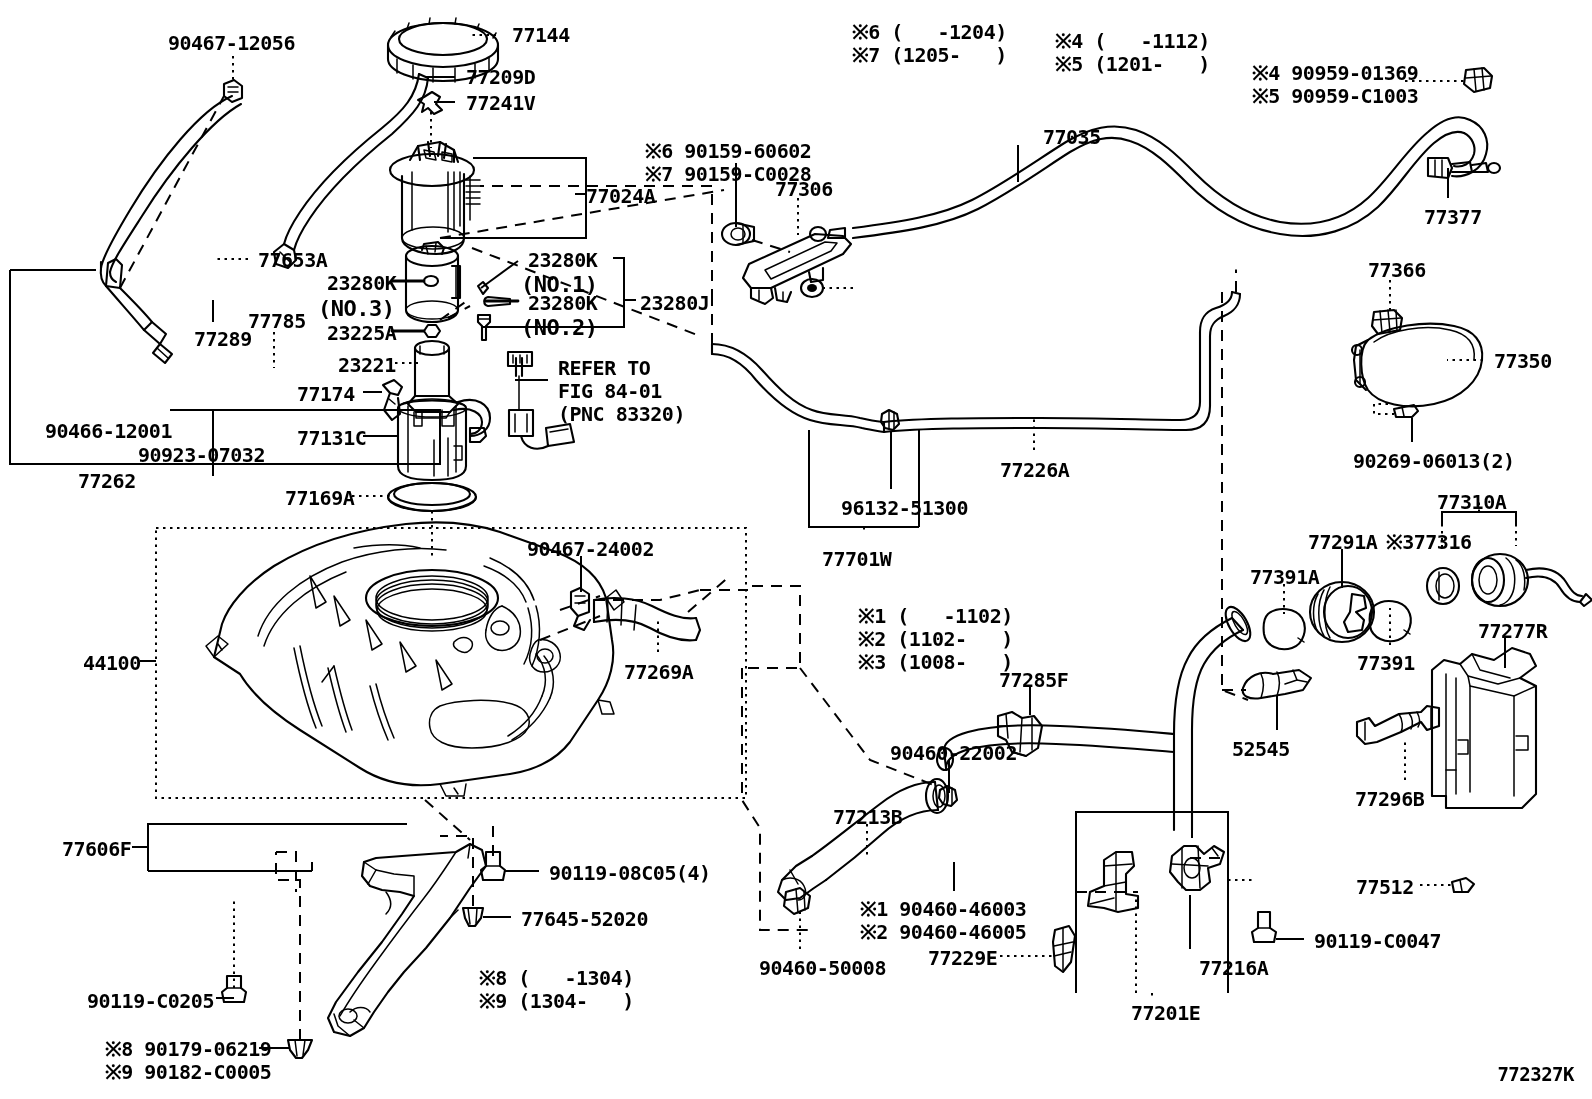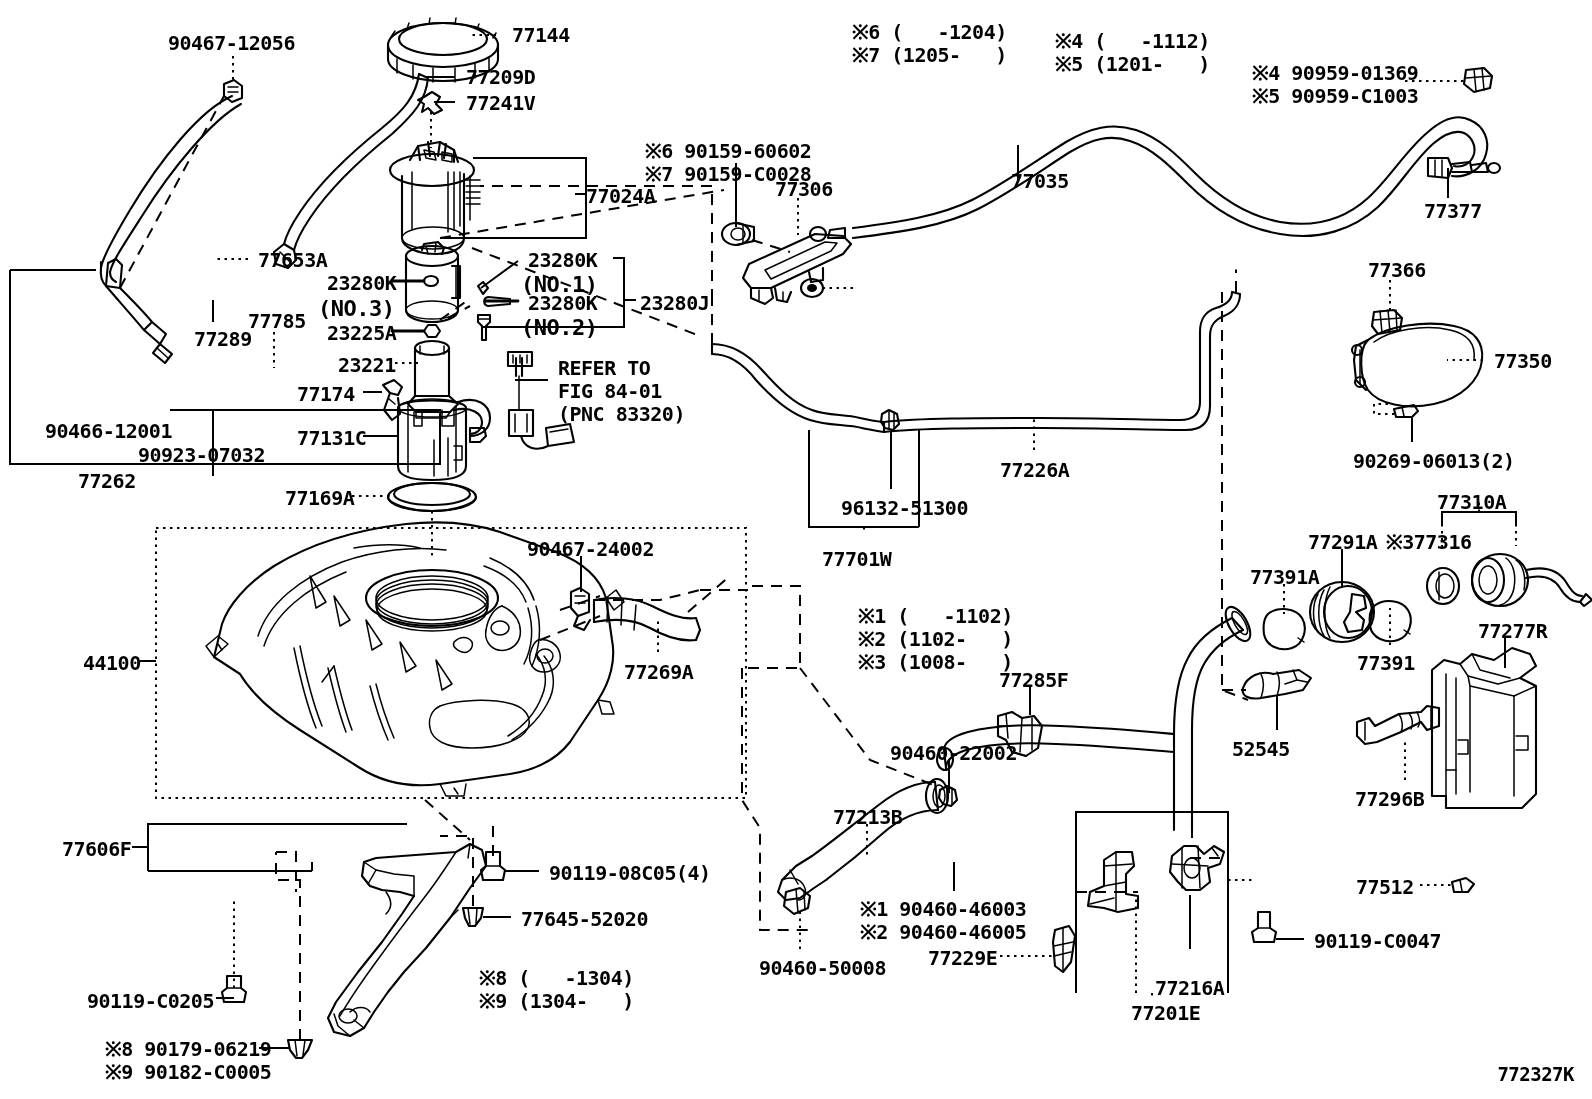--- a/index.html
+++ b/index.html
@@ -654,22 +654,22 @@
       <div class="lbl" style="left: 168px; top: 32px;">90467-12056</div>
       <div class="lbl" style="left: 512px; top: 24px;">77144</div>
       <div class="lbl" style="left: 466px; top: 66px;">77209D</div>
       <div class="lbl" style="left: 466px; top: 92px;">77241V</div>
       <div class="lbl" style="left: 852px; top: 21px;">※6 (   -1204)
 ※7 (1205-   )</div>
       <div class="lbl" style="left: 1055px; top: 30px;">※4 (   -1112)
 ※5 (1201-   )</div>
       <div class="lbl" style="left: 1252px; top: 62px;">※4 90959-01369
 ※5 90959-C1003</div>
-      <div class="lbl" style="left: 1011px; top: 126px; margin-top: 44px;">77035</div>
-      <div class="lbl" style="left: 1424px; top: 200px;">77377</div>
+      <div class="lbl" style="left: 1043px; top: 126px;">77035</div>
+      <div class="lbl" style="left: 1424px; top: 206px;">77377</div>
       <div class="lbl" style="left: 645px; top: 140px;">※6 90159-60602
 ※7 90159-C0028</div>
       <div class="lbl" style="left: 775px; top: 178px;">77306</div>
       <div class="lbl" style="left: 586px; top: 185px;">77024A</div>
       <div class="lbl" style="left: 258px; top: 249px;">77653A</div>
       <div class="lbl" style="left: 327px; top: 272px;">23280K</div>
       <div class="lbl s" style="left: 318px; top: 296px;">(NO.3)</div>
       <div class="lbl" style="left: 528px; top: 249px;">23280K</div>
       <div class="lbl s" style="left: 521px; top: 272px;">(NO.1)</div>
       <div class="lbl" style="left: 528px; top: 292px;">23280K</div>
@@ -712,21 +712,21 @@
       <div class="lbl" style="left: 890px; top: 742px;">90460-22002</div>
       <div class="lbl" style="left: 833px; top: 806px;">77213B</div>
       <div class="lbl" style="left: 62px; top: 838px;">77606F</div>
       <div class="lbl" style="left: 549px; top: 862px;">90119-08C05(4)</div>
       <div class="lbl" style="left: 521px; top: 908px;">77645-52020</div>
       <div class="lbl" style="left: 860px; top: 898px;">※1 90460-46003
 ※2 90460-46005</div>
       <div class="lbl" style="left: 1356px; top: 876px;">77512</div>
       <div class="lbl" style="left: 1314px; top: 930px;">90119-C0047</div>
       <div class="lbl" style="left: 928px; top: 947px;">77229E</div>
-      <div class="lbl" style="left: 1155px; top: 957px; margin-top: 20px;">77216A</div>
+      <div class="lbl" style="left: 1199px; top: 957px;">77216A</div>
       <div class="lbl" style="left: 759px; top: 957px;">90460-50008</div>
       <div class="lbl" style="left: 1131px; top: 1002px;">77201E</div>
       <div class="lbl" style="left: 479px; top: 967px;">※8 (   -1304)
 ※9 (1304-   )</div>
       <div class="lbl" style="left: 87px; top: 990px;">90119-C0205</div>
       <div class="lbl" style="left: 105px; top: 1038px;">※8 90179-06219
 ※9 90182-C0005</div>
     </div>
 
   <div class="diagcode">772327K</div>

